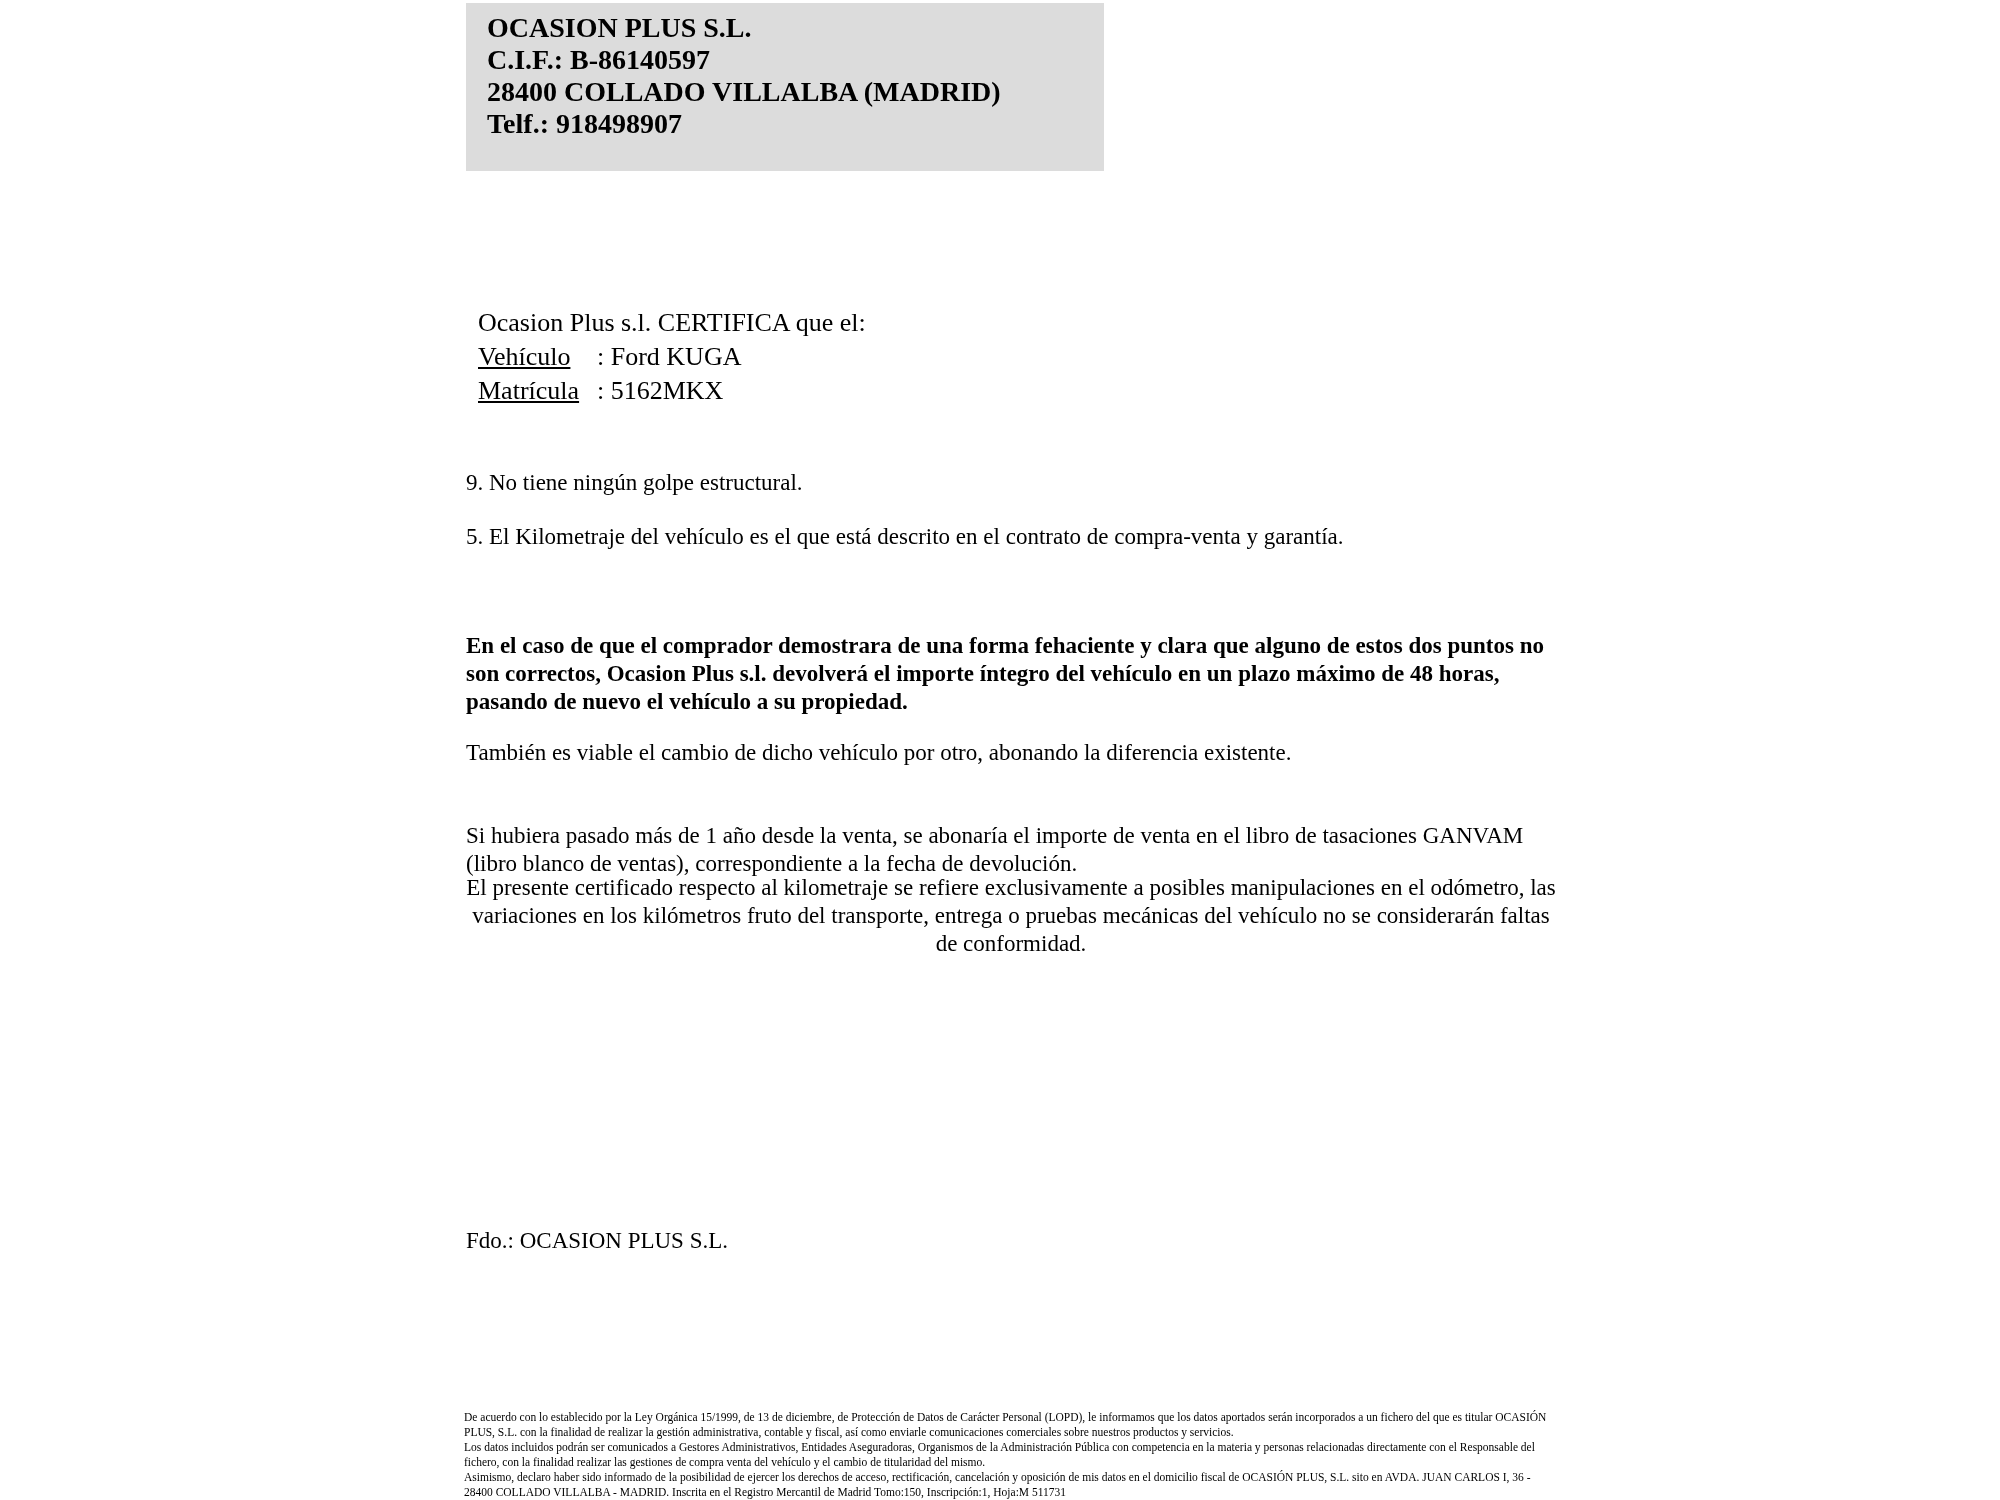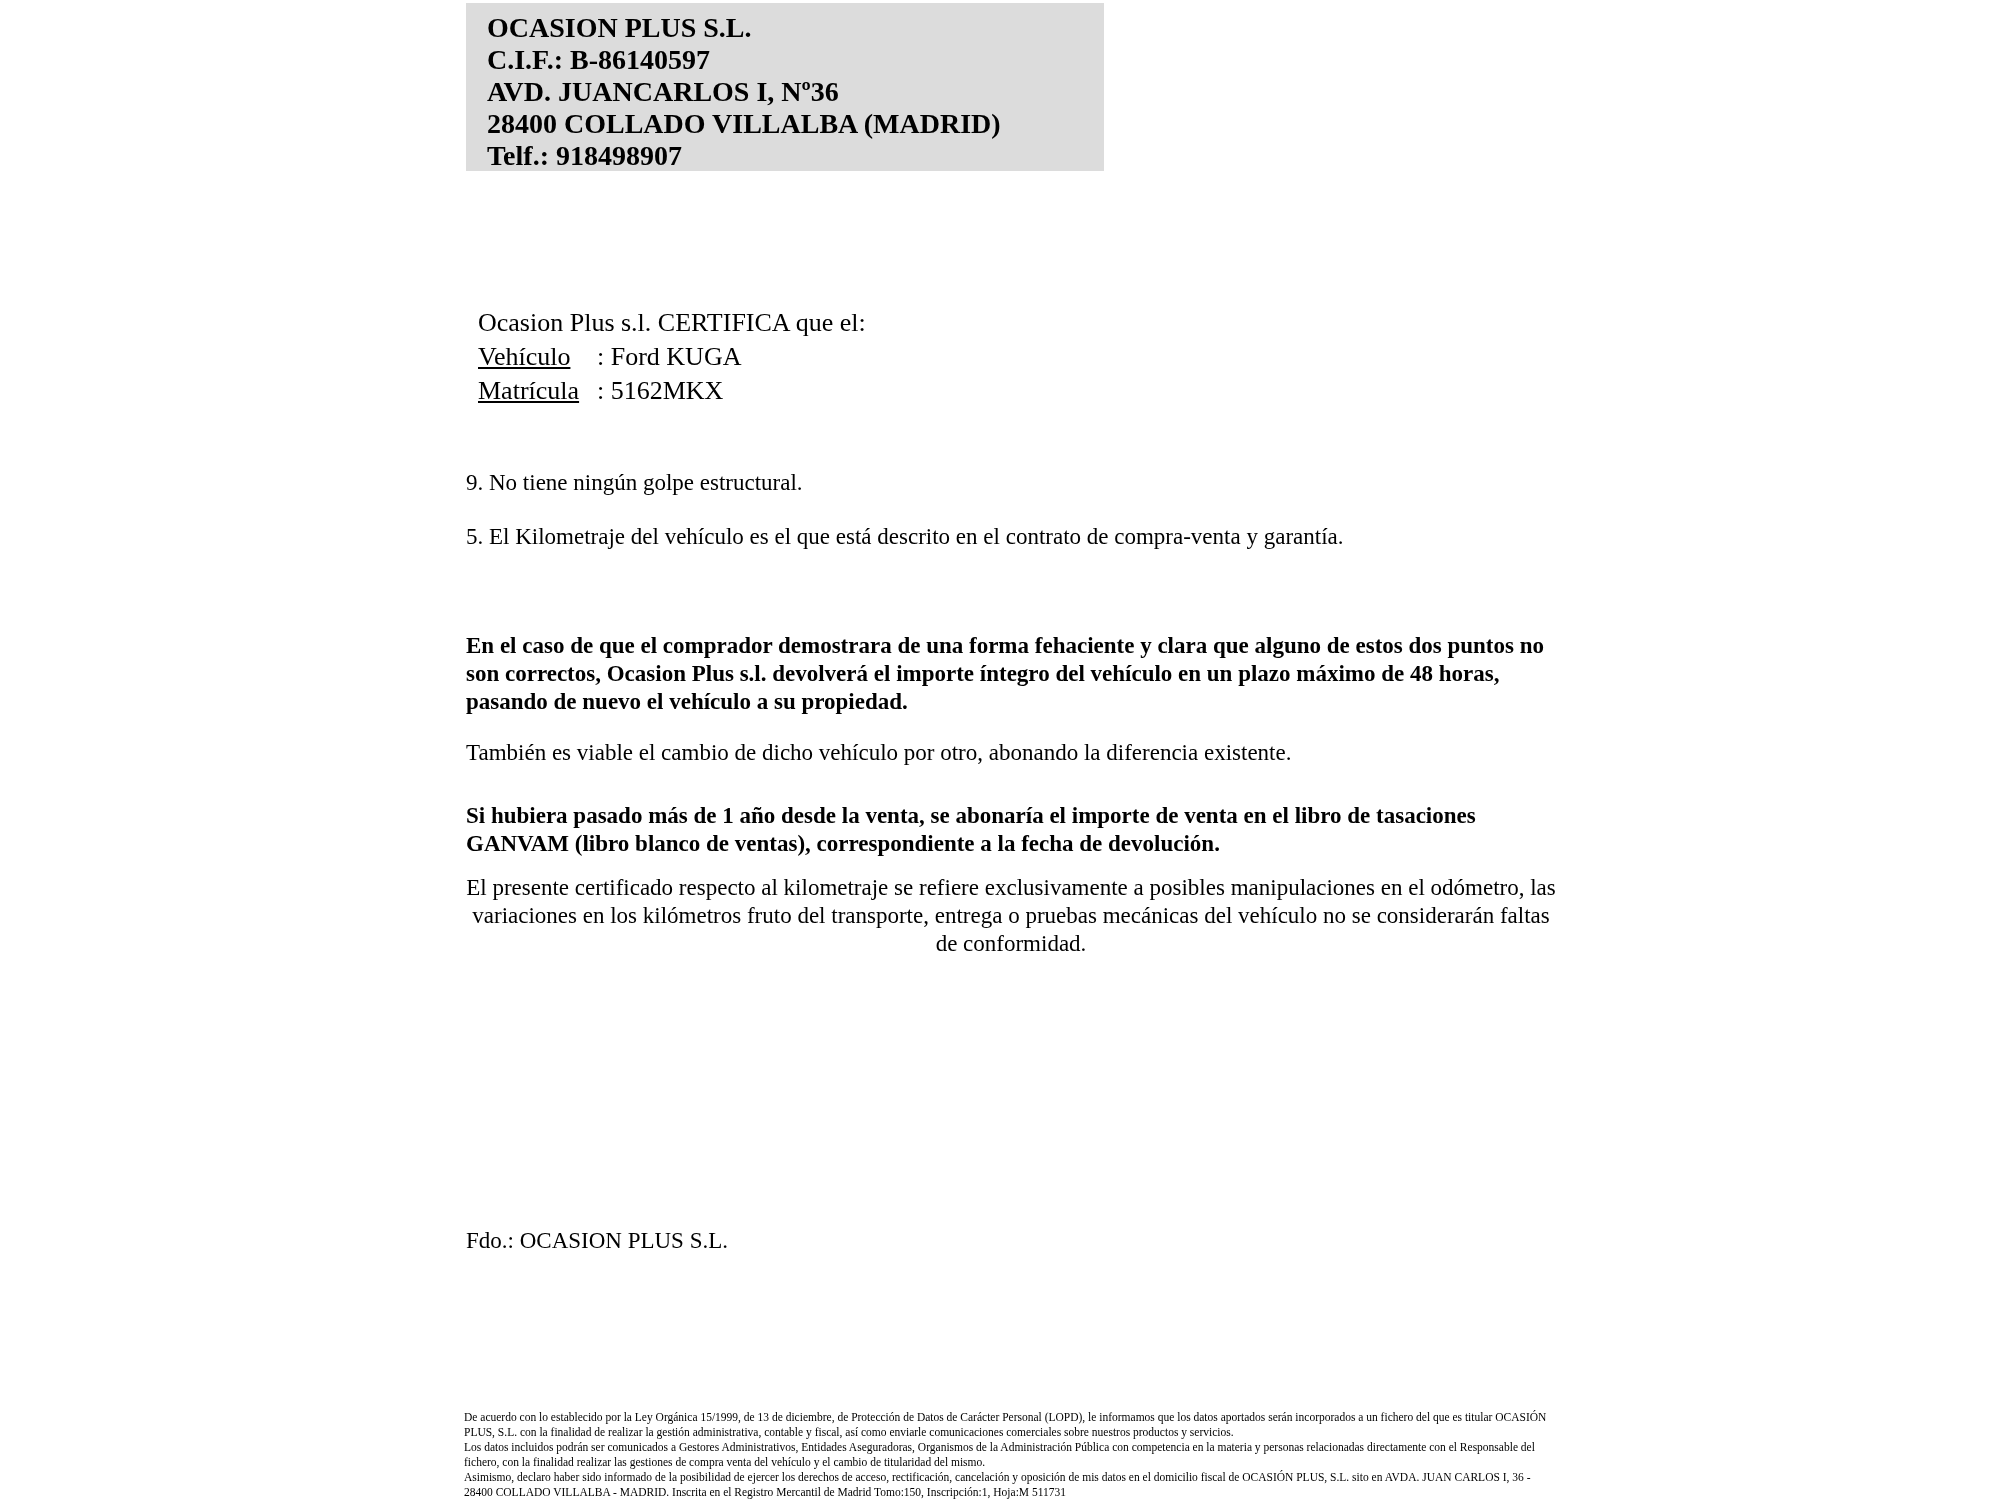--- a/index.html
+++ b/index.html
@@ -55,21 +55,21 @@
     width: 1090px;
     font-size: 23px;
     line-height: 28px;
   }
   .point-1 { top: 469px; }
   .point-2 { top: 523px; }
 
   
   .para-1 { top: 632px; font-weight: bold; }
   .para-2 { top: 739px; }
-  .para-3 { top: 802px; font-weight: bold; }
+  .para-3 { top: 822px; }
   .para-4 { top: 874px; text-align: center; }
 
   
   .signature { top: 1227px; }
 
   
   .legal {
     position: absolute;
     left: 464px; top: 1410px;
     width: 1094px;
@@ -79,21 +79,20 @@
   .legal p { margin: 0; padding: 0; }
 </style>
 </head>
 <body>
 
 <div class="page">
 
   <div class="header-box">
     <div class="header-line">OCASION PLUS S.L.</div>
     <div class="header-line">C.I.F.: B-86140597</div>
-    <div class="header-line">AVD. JUANCARLOS I, Nº36</div>
     <div class="header-line">28400 COLLADO VILLALBA (MADRID)</div>
     <div class="header-line">Telf.: 918498907</div>
   </div>
 
 
   <div class="certify">
     <div class="certify-intro">Ocasion Plus s.l. CERTIFICA que el:</div>
     <div class="field">
       <span class="field-label"><span class="u">Vehículo</span></span><span class="field-value">: Ford KUGA</span>
     </div>

